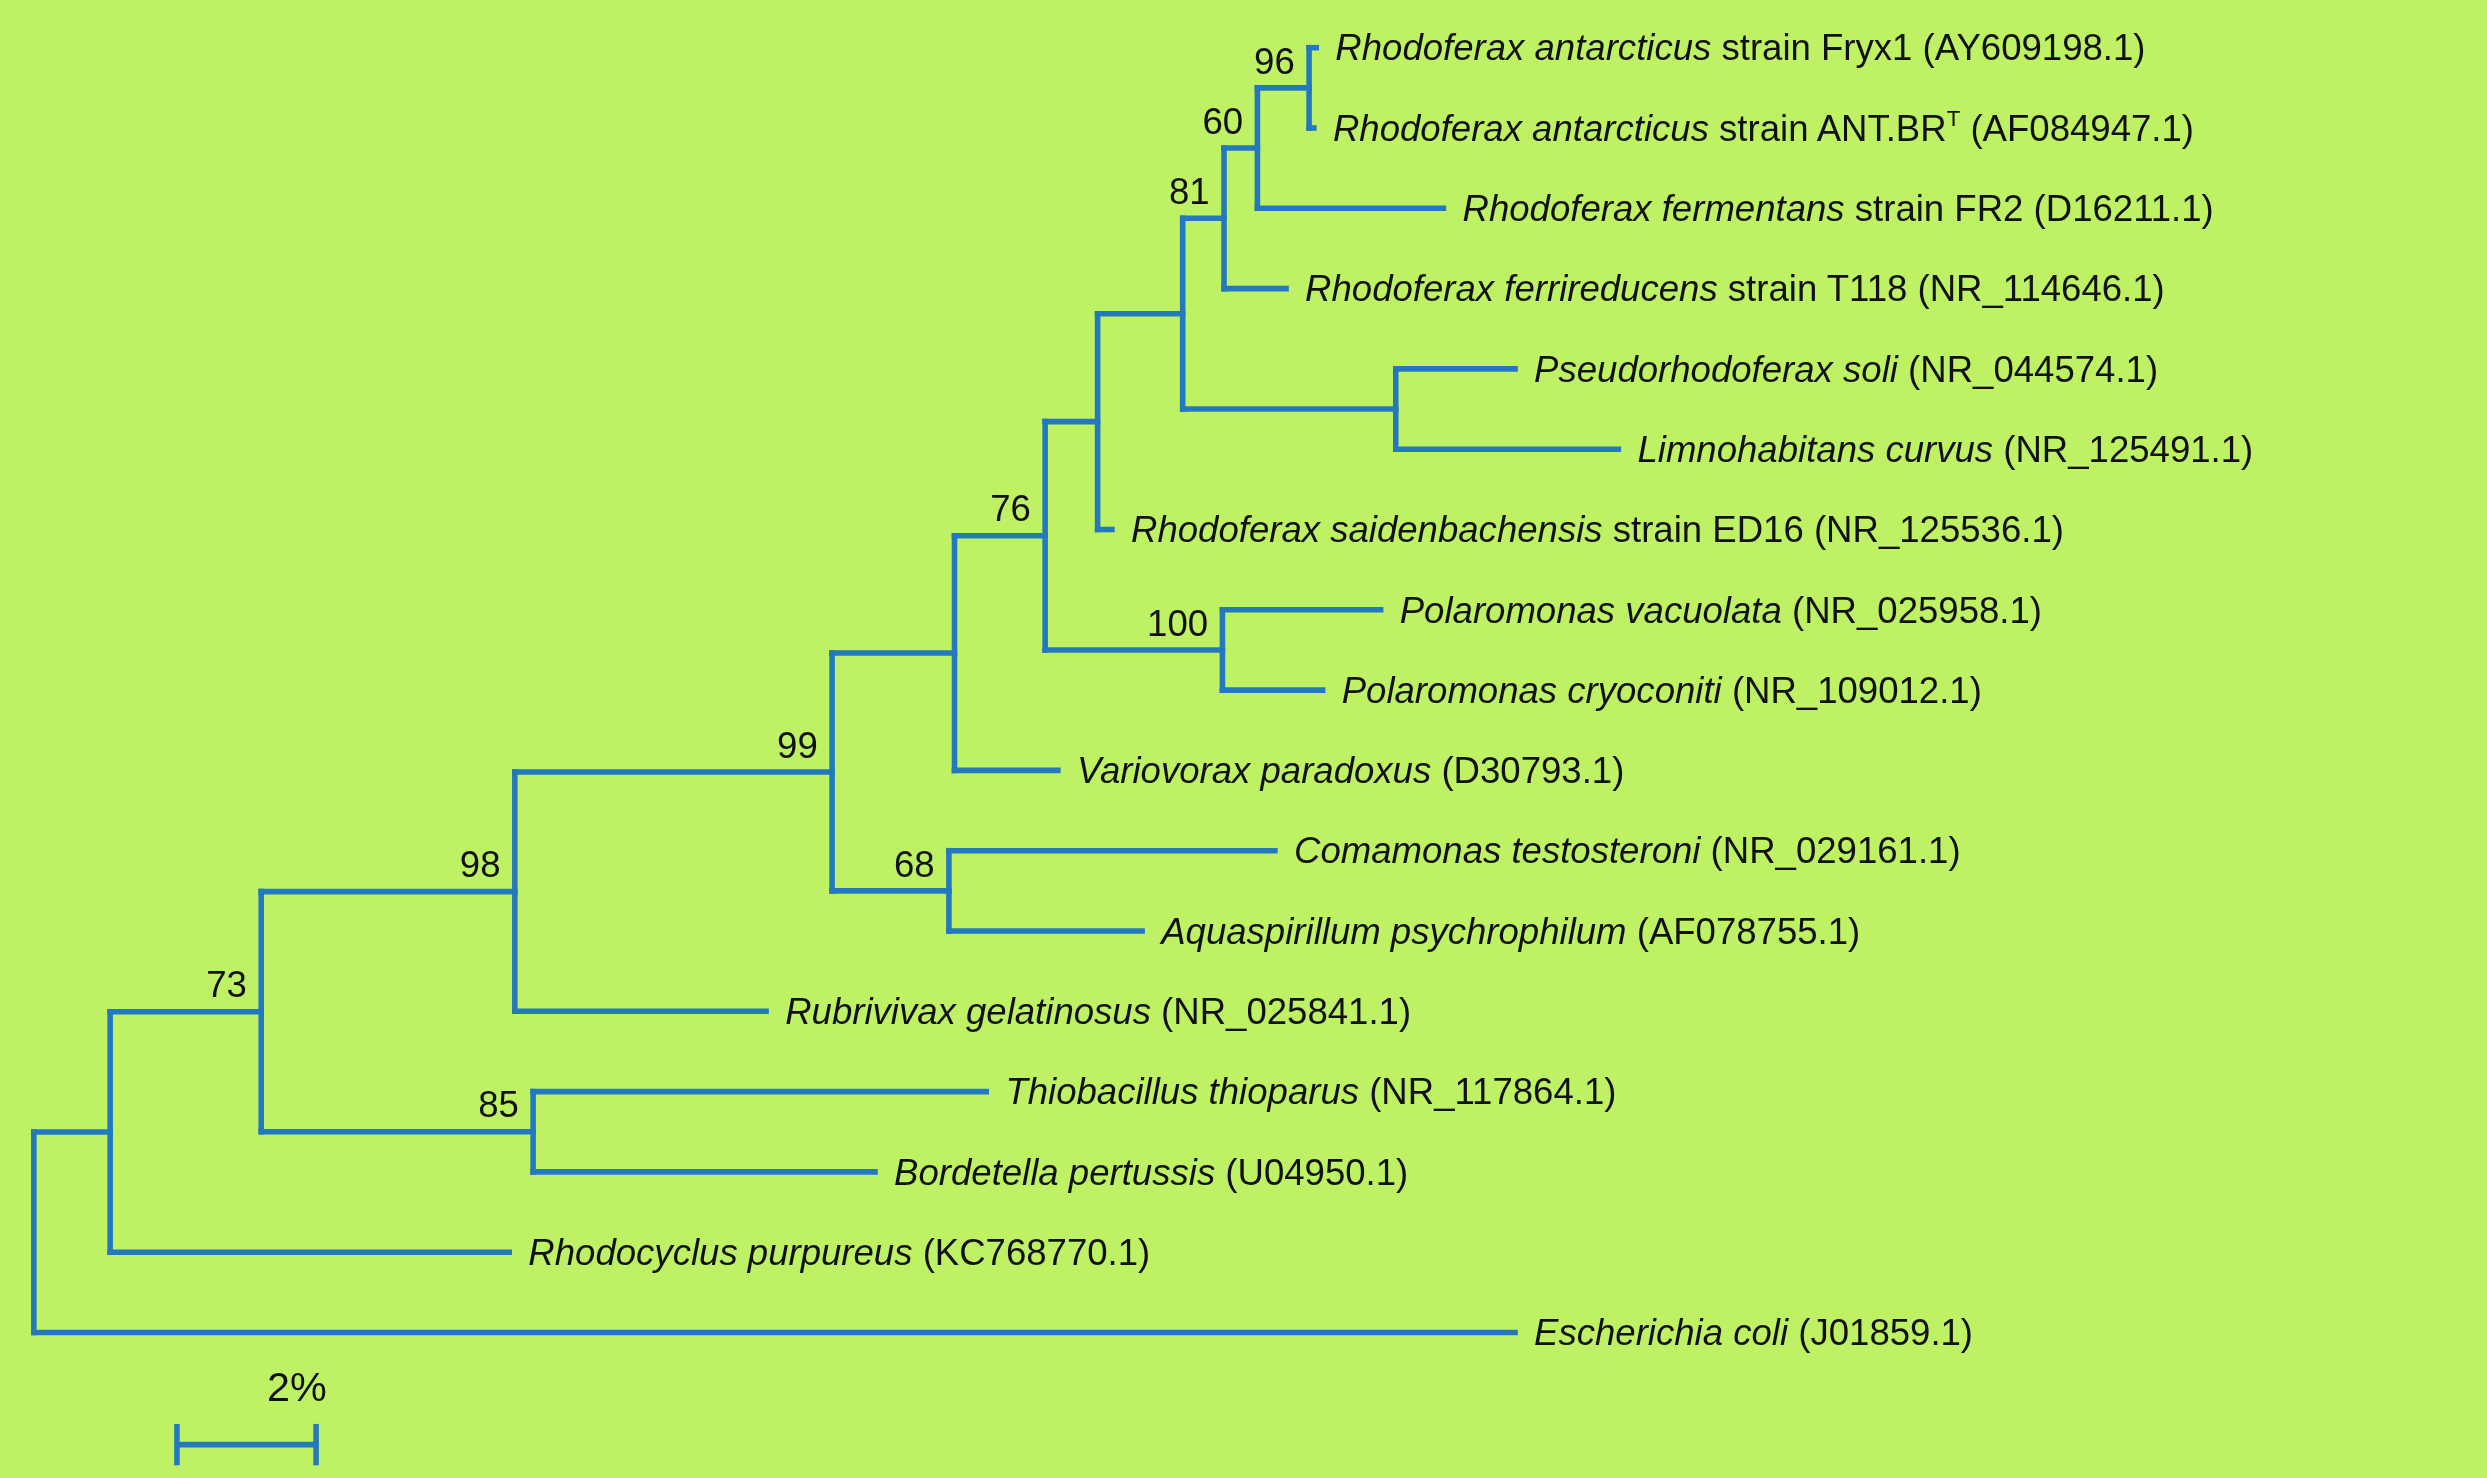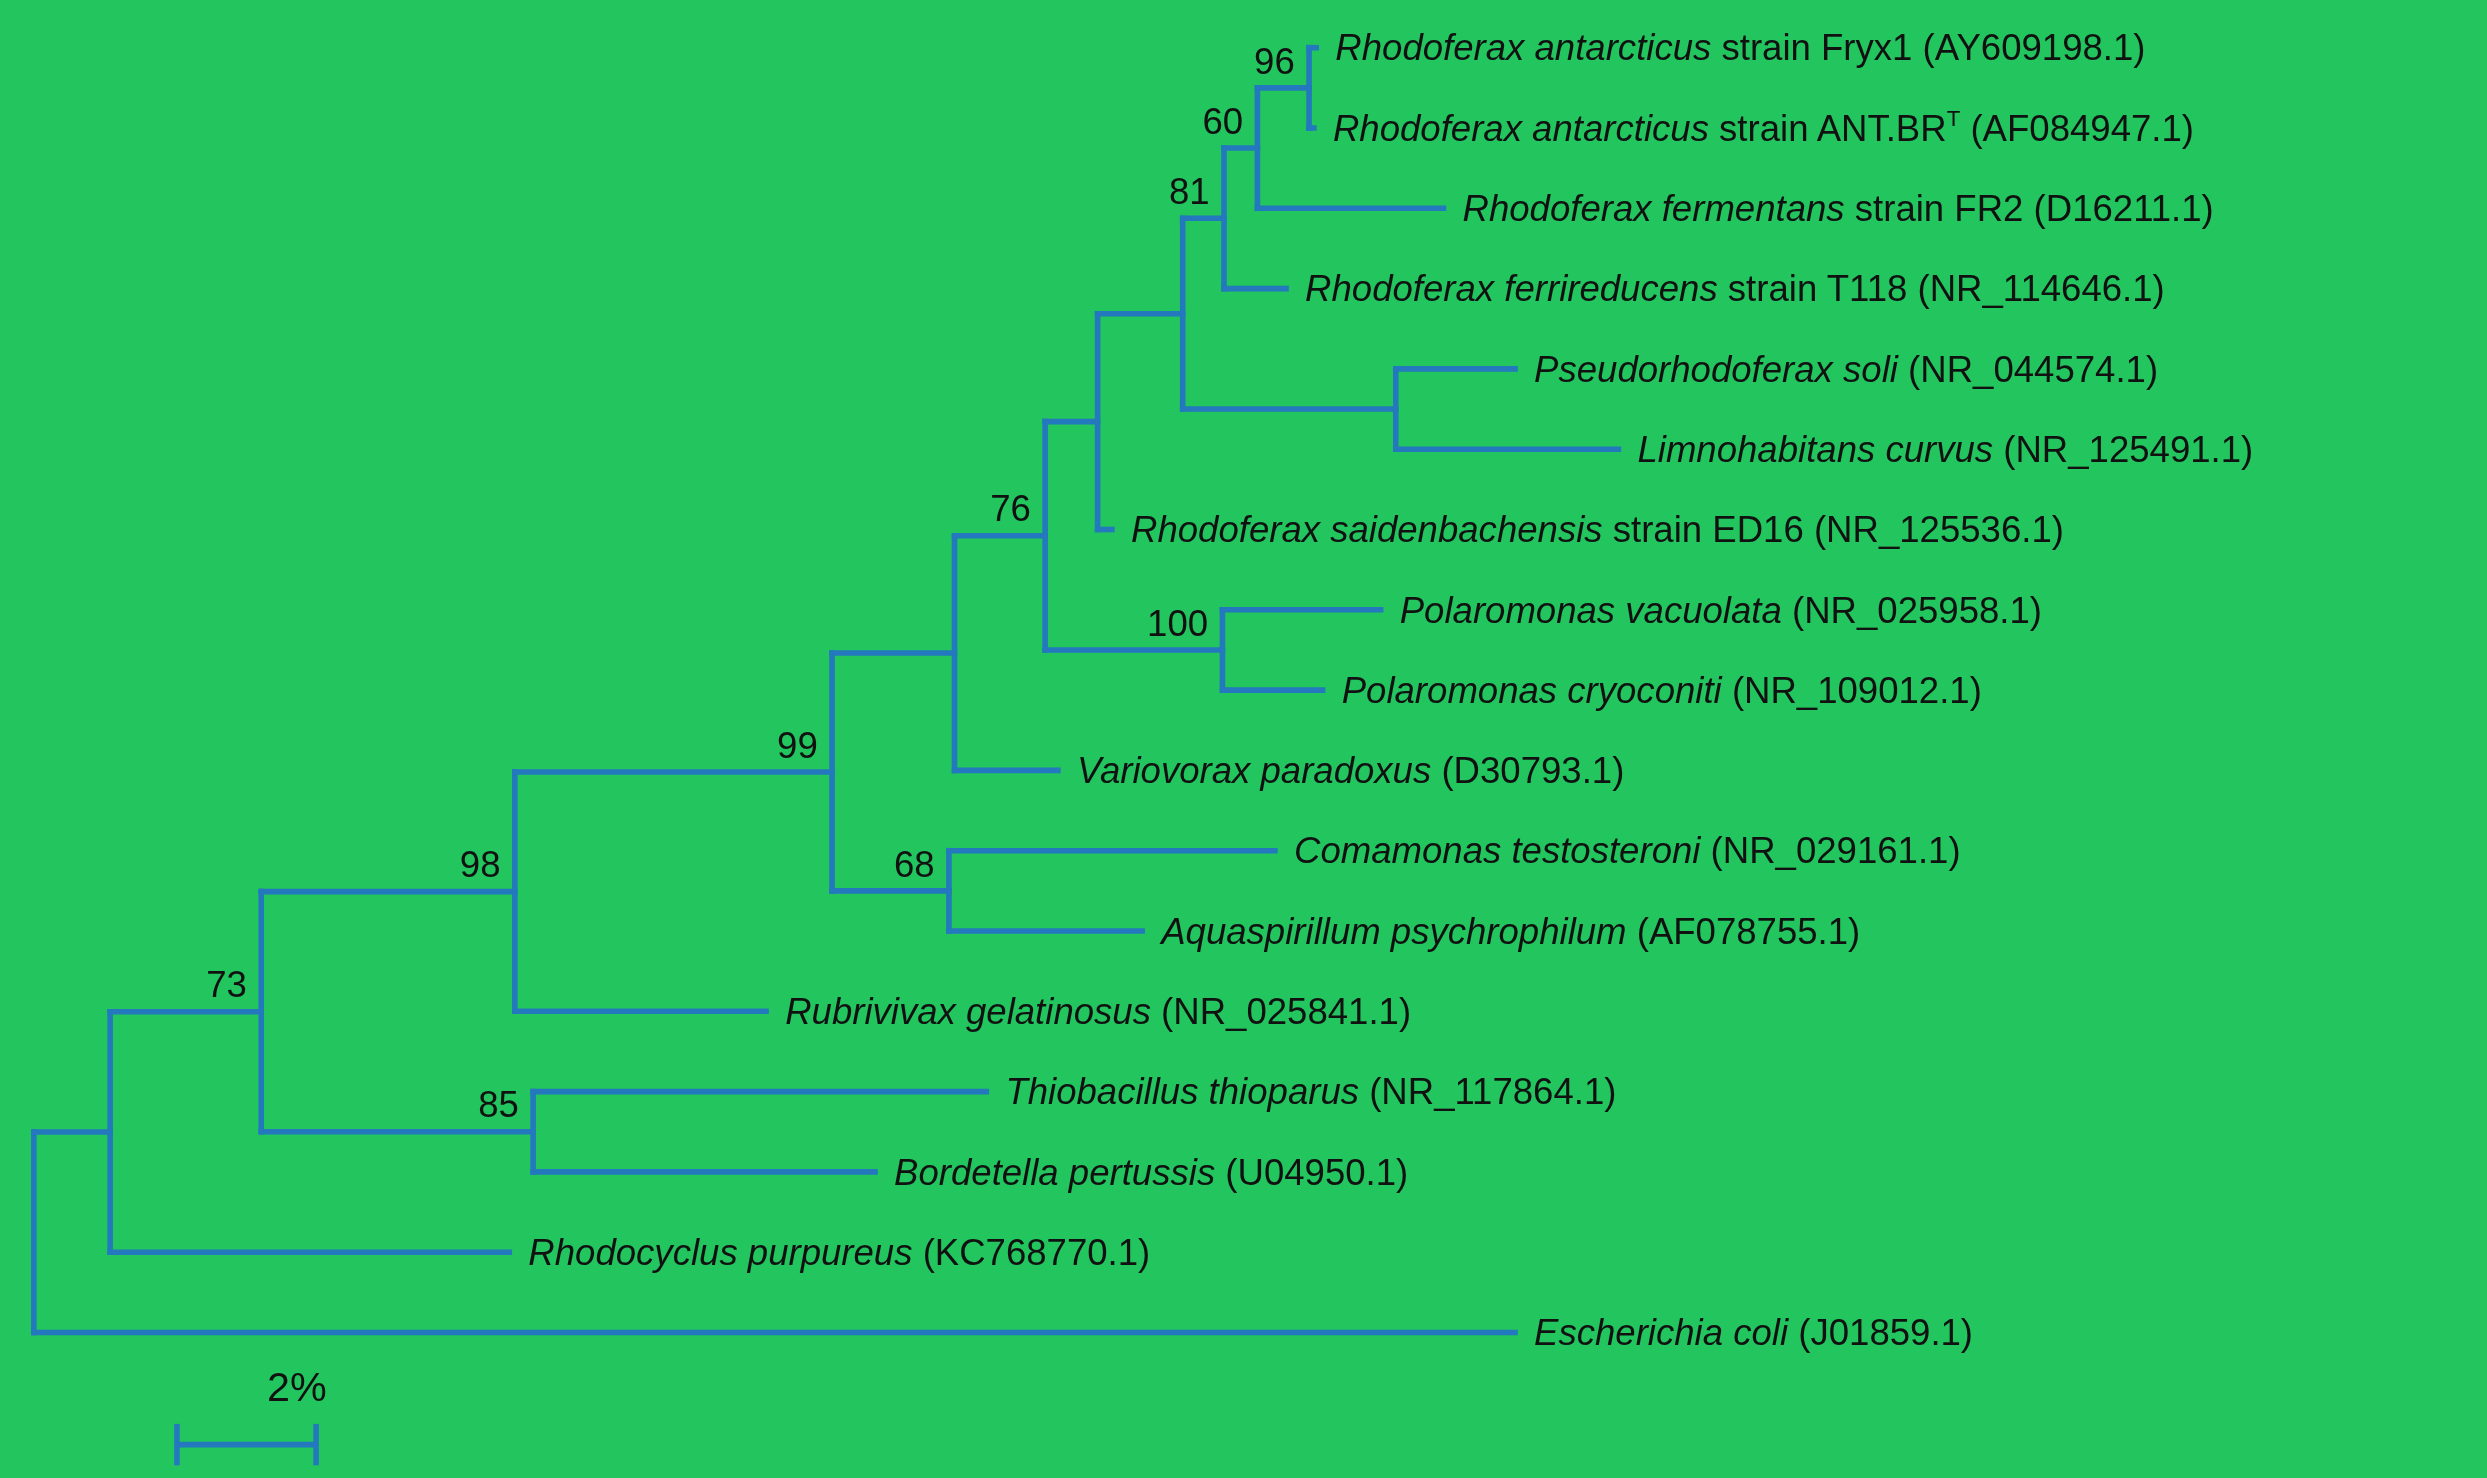--- a/index.html
+++ b/index.html
@@ -7,21 +7,21 @@
     padding: 0;
     height: 100%;
     background: #ffffff;
   }
   .figure-wrap {
     width: 100%;
     height: 100%;
     display: flex;
     align-items: flex-start;
     justify-content: center;
-    background: #22c55e;
+    background: #bef264;
   }
   svg {
     display: block;
     width: 100%;
     height: 100%;
   }
   svg text {
     font-family: "Liberation Sans", "DejaVu Sans", sans-serif;
     white-space: pre;
   }

